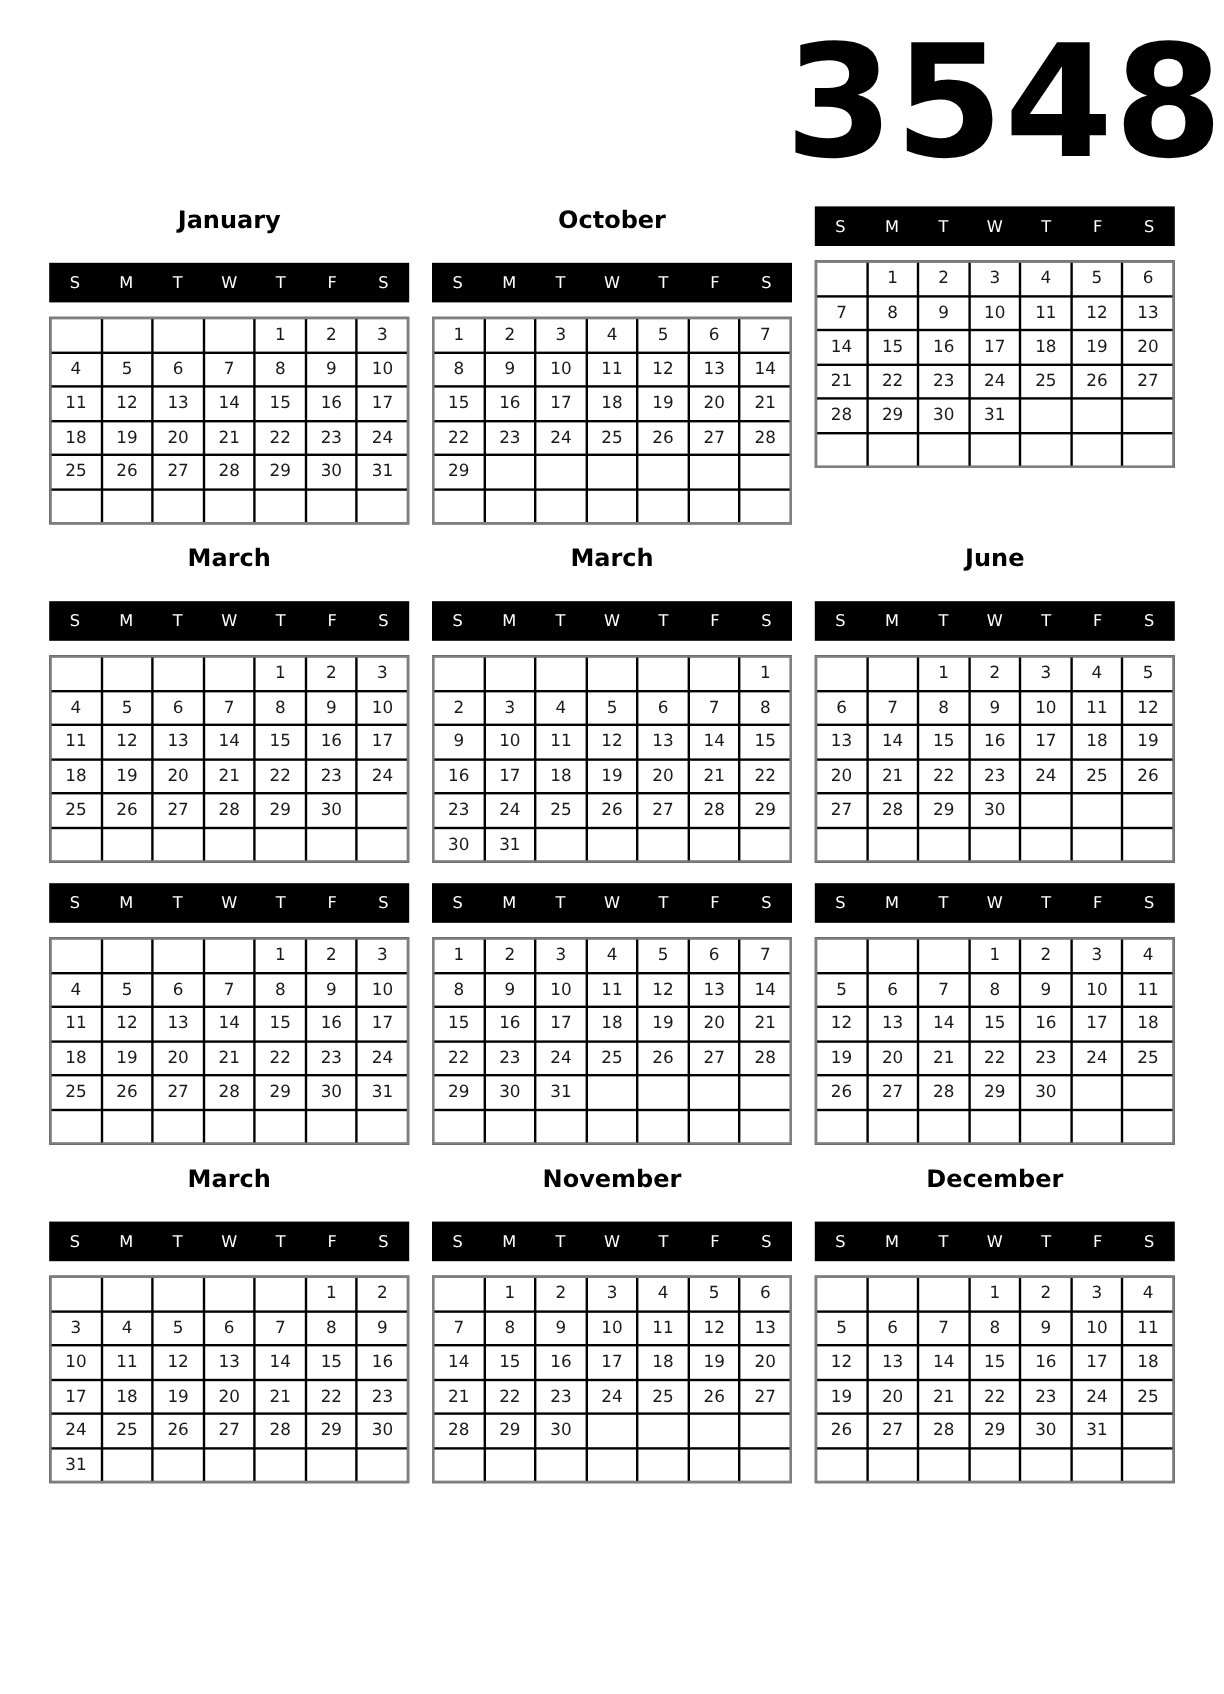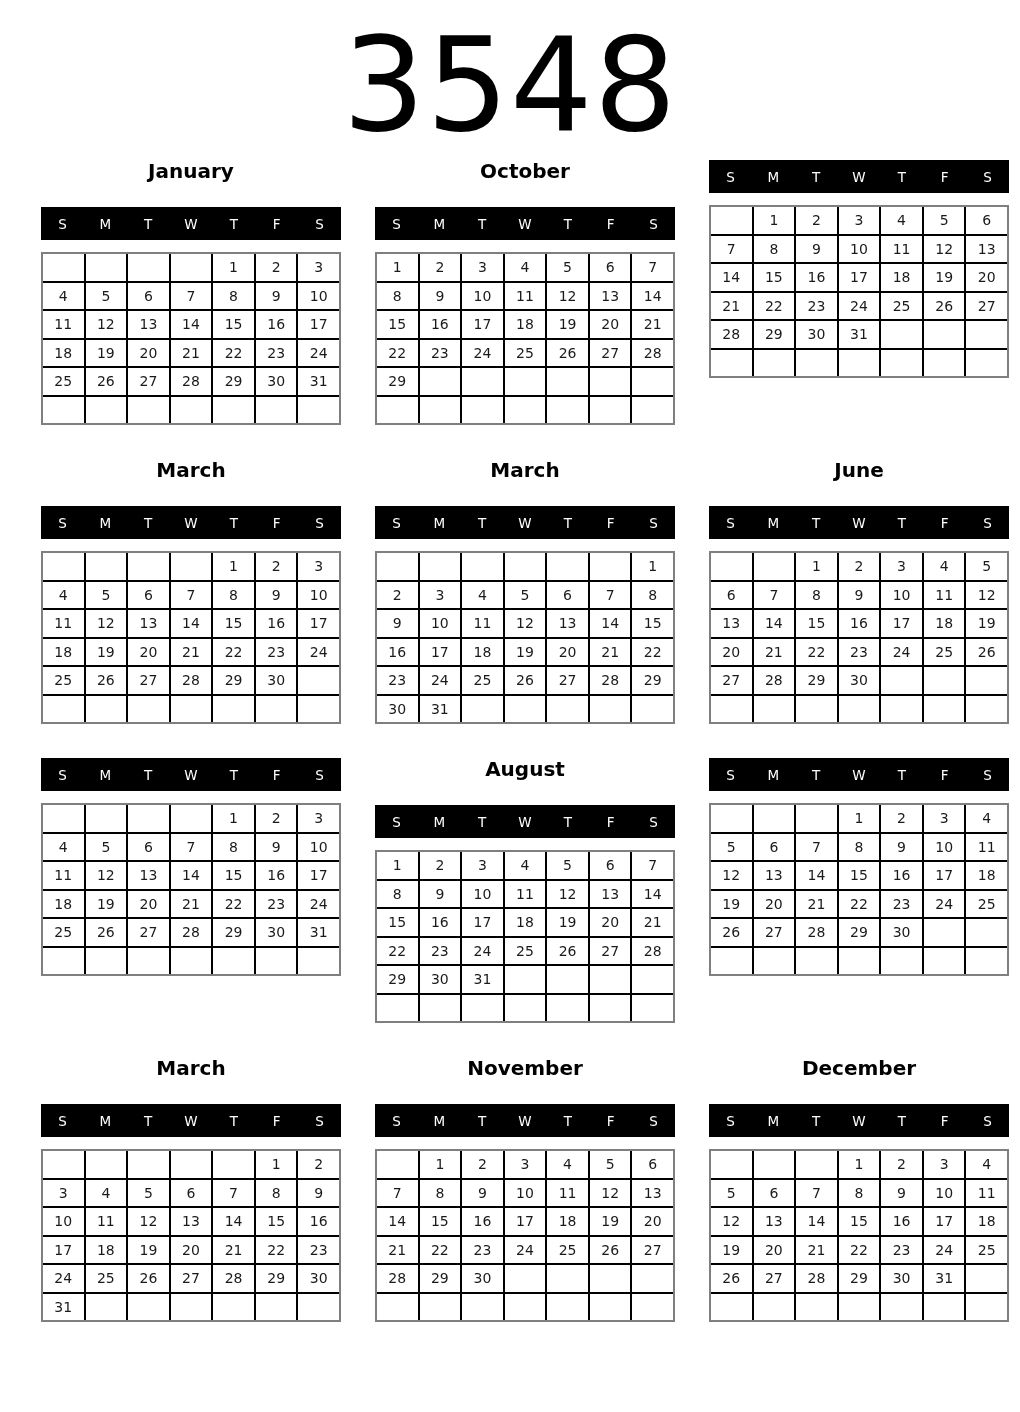--- a/index.html
+++ b/index.html
@@ -5,34 +5,33 @@
   * { box-sizing: border-box; }
   html, body {
     margin: 0; padding: 0;
     background: #ffffff;
     width: 1020px; min-height: 1412px;
     font-family: "DejaVu Sans", sans-serif;
     color: #000000;
   }
   .year-title {
     margin: 20px 0 0 0;
-    text-align: center;
+    text-align: right;
     font-size: 130px;
     line-height: 1.0;
-    font-weight: normal;
+    font-weight: bold;
     letter-spacing: 1px;
   }
   .months-grid {
     width: 938px;
-    margin: 10px auto 0 auto;
+    margin: 22px auto 0 auto;
     display: grid;
     grid-template-columns: repeat(3, 300px);
     column-gap: 19px;
     row-gap: 17px;
-    gap: 34px;
   }
   .month { width: 300px; }
   .month-title {
     margin: 0 0 24px 0;
     text-align: center;
     font-size: 20px;
     font-weight: bold;
     line-height: 1.15;
   }
   .weekday-bar {
@@ -461,21 +460,20 @@
           <div class="day-cell"></div>
           <div class="day-cell"></div>
           <div class="day-cell"></div>
           <div class="day-cell"></div>
           <div class="day-cell"></div>
           <div class="day-cell"></div>
         </div>
   </section>
 
   <section class="month">
-    <h2 class="month-title">August</h2>
     <div class="weekday-bar">
           <span>S</span>
           <span>M</span>
           <span>T</span>
           <span>W</span>
           <span>T</span>
           <span>F</span>
           <span>S</span>
         </div>
     <div class="day-grid">

